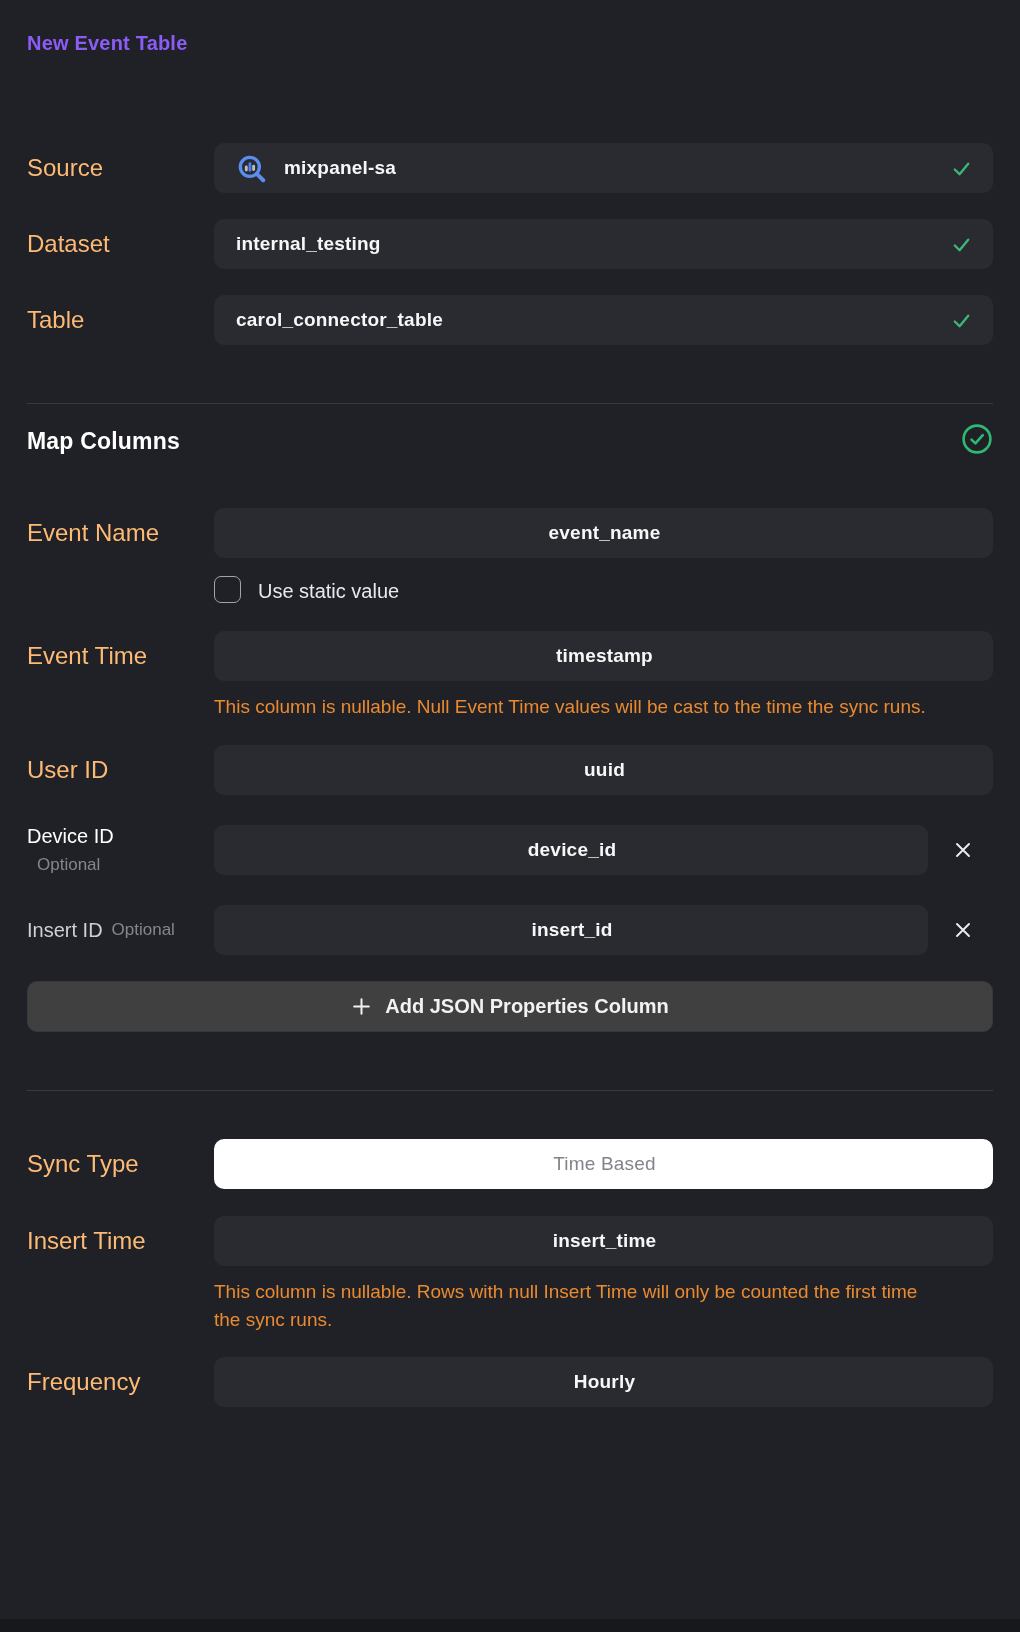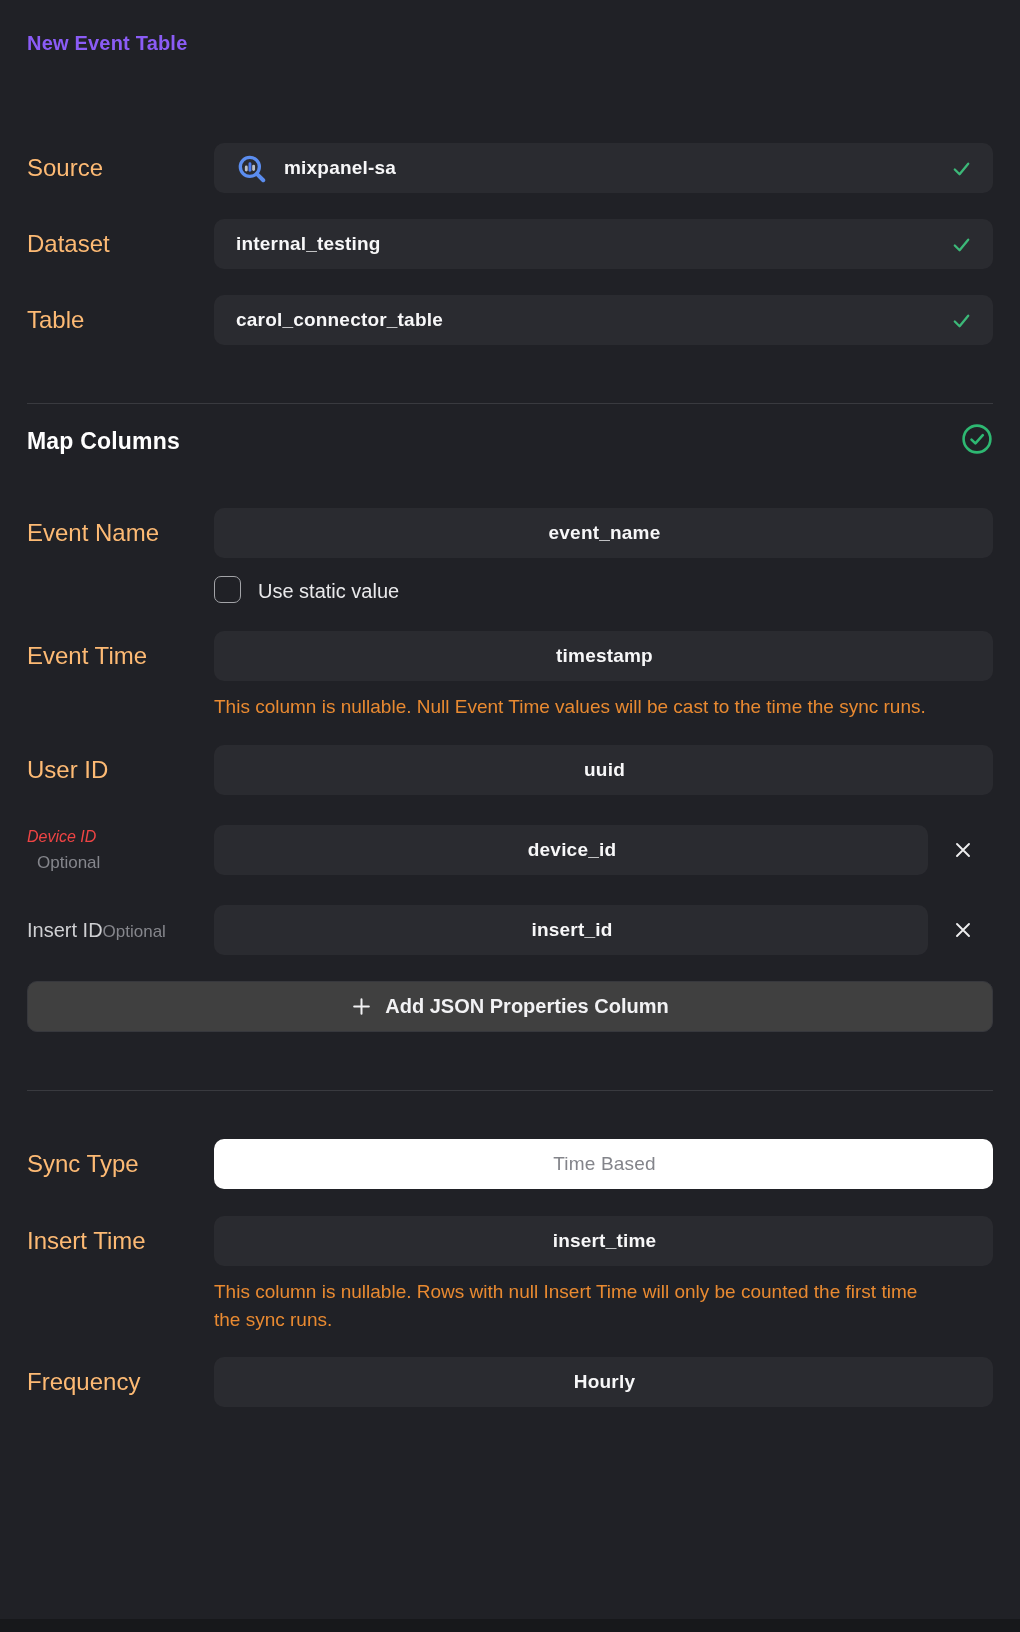--- a/index.html
+++ b/index.html
@@ -16,23 +16,23 @@
     padding-top:32px;
     font-size:20px; font-weight:700; color:#8b5cf6;
     letter-spacing:0.2px;
   }
   .row { display:flex; align-items:center; }
   .row-label {
     width:187px; flex:none;
     font-size:24px; color:#fdba74; font-weight:400;
   }
   .row-label-stack { width:187px; flex:none; }
-  .row-label-stack .main { font-size:16px; color:#ef4444;font-style:italic; }
+  .row-label-stack .main { font-size:20px; color:#ffffff; }
   .row-label-stack .sub { font-size:17px; color:#85868c; margin-top:7px; padding-left:10px; }
-  .row-label-inline { width:187px; flex:none; display:flex; align-items:flex-end; }
+  .row-label-inline { width:187px; flex:none; display:flex; align-items:center; gap:9px; }
   .row-label-inline .main { font-size:20px; color:#cfd0d3; }
   .row-label-inline .sub { font-size:17px; color:#85868c; }
   .field {
     flex:1; height:50px;
     background:#2a2b30;
     border-radius:10px;
     display:flex; align-items:center;
     padding:0 20px 0 22px;
     justify-content:center;
   }

